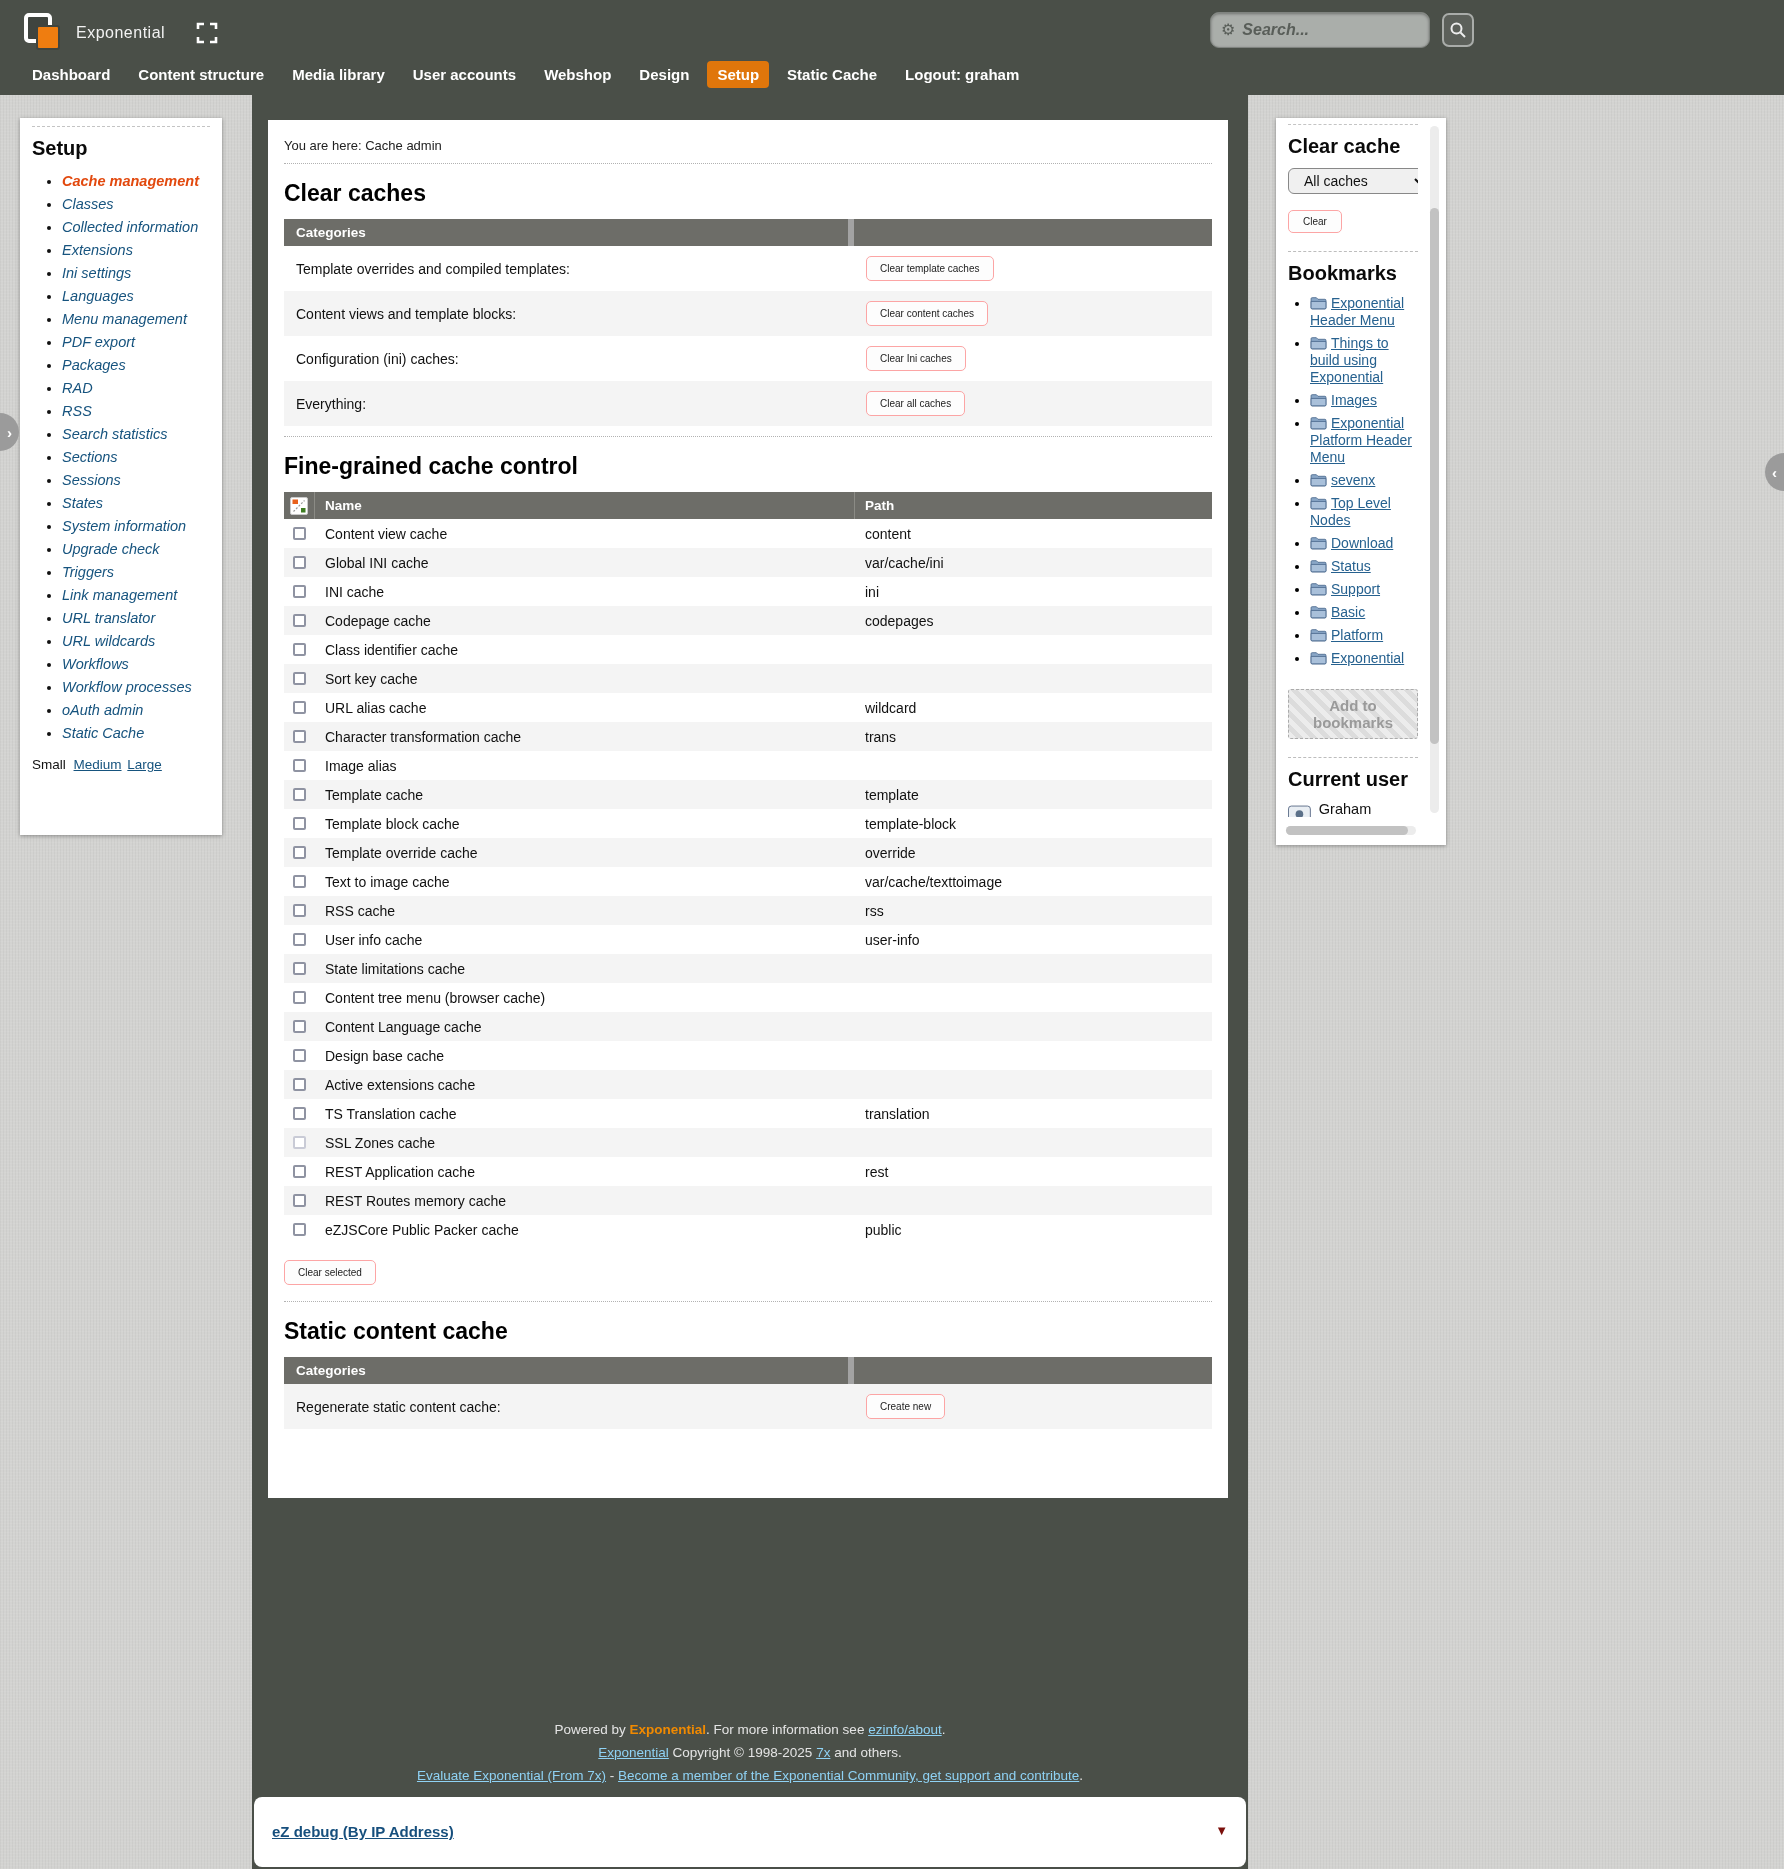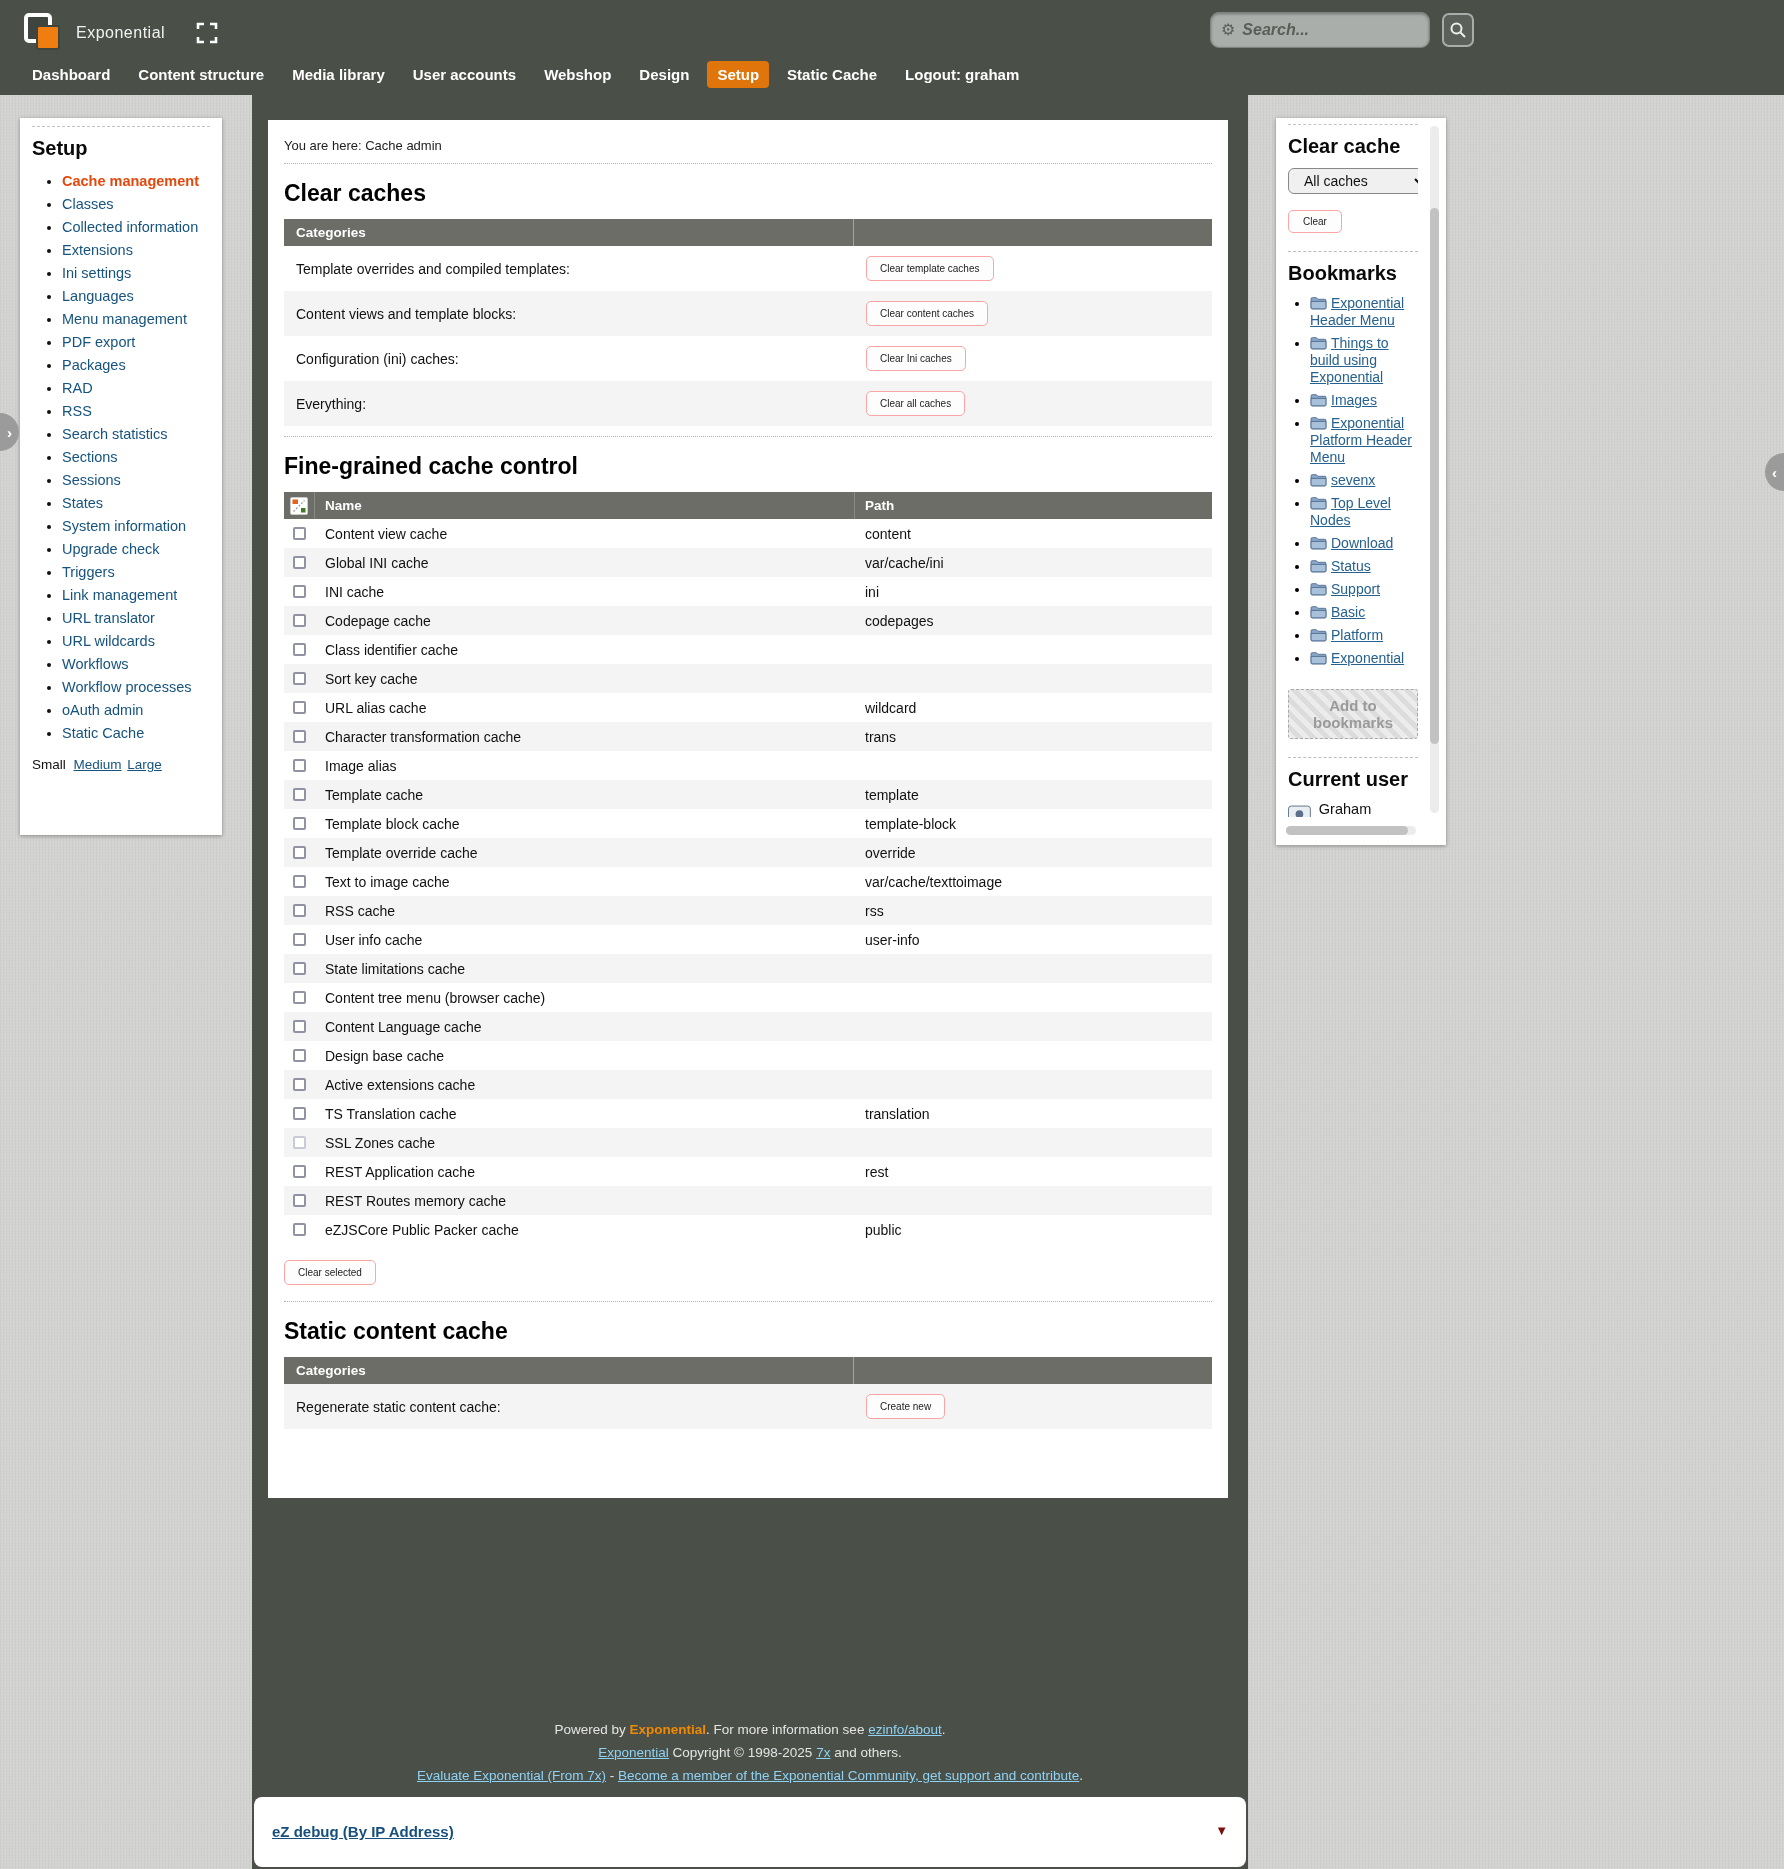--- a/index.html
+++ b/index.html
@@ -31,33 +31,33 @@
   .nav-item.active { background:#e0760b; }
   
   .center-col { position:absolute; top:0; bottom:0; left:252px; width:996px; background:#4a4f48; z-index:1; }
   .panel { background:#fff; box-shadow:0 1px 4px rgba(0,0,0,.35); }
   
   .left-panel { position:absolute; top:118px; left:20px; width:202px; height:717px; z-index:5; padding:8px 12px 12px; }
   .panel-topdash { border-top:1px dashed #c4c4c4; margin-bottom:10px; }
   .left-panel h2, .rp h2 { font-size:20px; color:#0a0a0a; margin:8px 0 14px; }
   .side-list { list-style:disc; padding-left:30px; color:#111; }
   .side-list li { margin-bottom:8px; font-size:14.5px; line-height:15px; }
-  .side-list a { color:#16537e; text-decoration:none; cursor:pointer; }
+  .side-list a { color:#16537e; text-decoration:none; cursor:pointer;font-style:italic; }
   .side-list a.active { color:#e2490e; font-weight:bold; }
   .size-row { margin-top:16px; font-size:13.5px; color:#111; }
   .size-row a { color:#16537e; text-decoration:underline; cursor:pointer; margin-right:2px; }
   .size-row span.plain { margin-right:4px; }
   
   .main-panel { position:absolute; top:120px; left:268px; width:960px; height:1378px; z-index:5; padding:14px 16px; background:#fff; }
   .breadcrumb { font-size:13px; color:#222; margin:4px 0 10px; }
   .dotsep { border-top:1px dotted #b2b2b2; margin:10px 0; }
   h1.sect { font-size:23px; color:#000; margin:16px 0 12px; }
   .tbl { width:100%; margin-bottom:6px; }
   .thead { display:flex; align-items:center; background:#6d6d68; color:#fff; font-weight:bold; font-size:13.5px; height:27px; }
-  .thead .c1 { flex:0 0 570px; padding-left:12px; border-right:1px solid #a3a3a3; height:100%; display:flex; align-items:center; }
+  .thead .c1 { flex:0 0 570px; padding-left:12px; border-right:6px solid #a3a3a3; height:100%; display:flex; align-items:center; }
   .thead .c2 { flex:1; height:100%; }
   .cat-row { display:flex; align-items:center; min-height:45px; font-size:14px; color:#111; }
   .cat-row .c1 { flex:0 0 570px; padding-left:12px; }
   .cat-row .c2 { flex:1; padding:6px 0 6px 12px; }
   .tbl .cat-row:nth-child(odd) { background:#f4f4f4; }
   .tbl .cat-row:nth-child(even) { background:#fff; }
   .tbl.static .cat-row { background:#f4f4f4; }
   .btn { font-family:"Liberation Sans",sans-serif; font-size:10px; color:#222; background:#fdfdfd;
     border:1px solid #fca5a5; border-radius:5px; padding:6px 13px; cursor:pointer; }
   .fg-head { display:flex; align-items:center; background:#6d6d68; color:#fff; font-weight:bold; font-size:13.5px; height:27px; }

